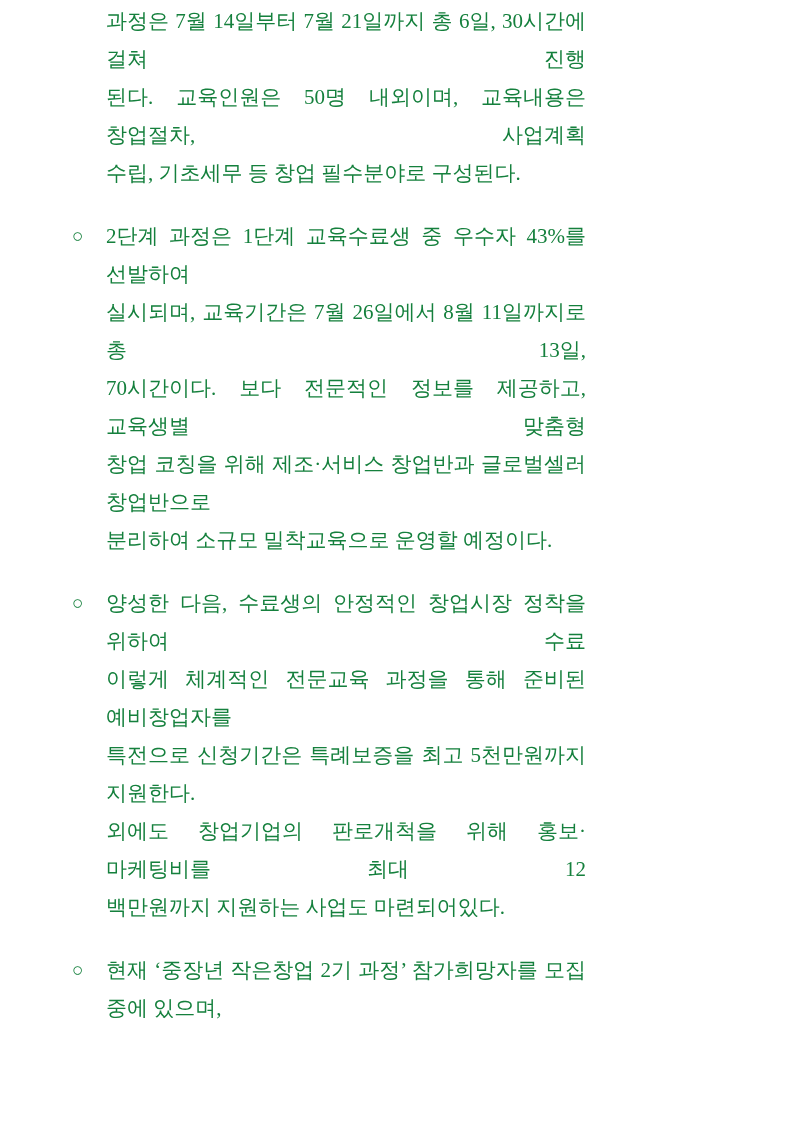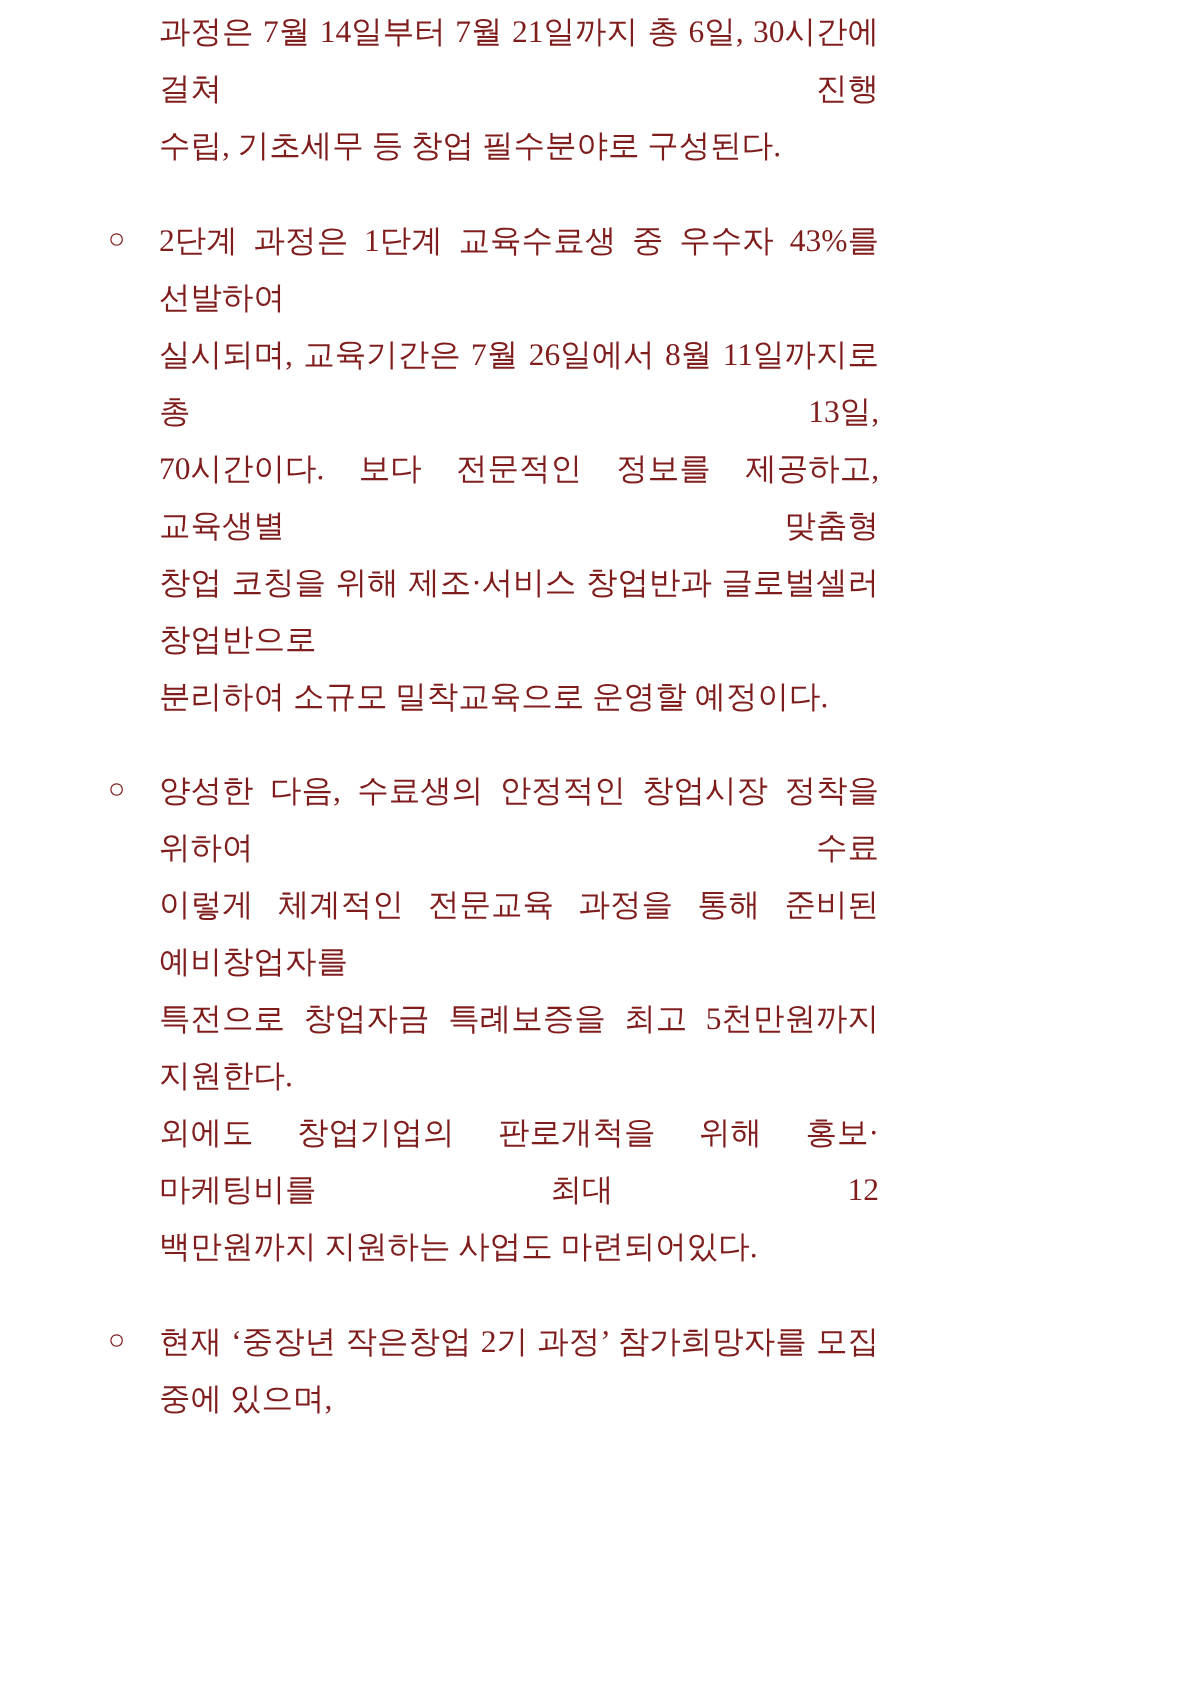--- a/index.html
+++ b/index.html
@@ -9,21 +9,21 @@
   }
   .page {
     position: relative;
     width: 664px;
     height: 1123px;
     box-sizing: border-box;
     background: #ffffff;
     padding: 2px 78px 0 106px;
     font-family: "Liberation Serif", serif;
     font-size: 21px;
-    color: #7f1d1d;
+    color: #15803d;
     overflow: hidden;
   }
   .para {
     position: relative;
     margin: 0 0 25px 0;
   }
   .line {
     line-height: 38px;
     text-align: justify;
     text-align-last: justify;
@@ -40,37 +40,38 @@
     font-size: 19px;
   }
 </style>
 </head>
 <body>
 
 <div class="page">
 
   <div class="para">
     <div class="line">과정은 7월 14일부터 7월 21일까지 총 6일, 30시간에 걸쳐 진행</div>
+    <div class="line">된다. 교육인원은 50명 내외이며, 교육내용은 창업절차, 사업계획</div>
     <div class="line">수립, 기초세무 등 창업 필수분야로 구성된다.</div>
   </div>
 
   <div class="para">
     <span class="bullet">○</span>
     <div class="line">2단계 과정은 1단계 교육수료생 중 우수자 43%를 선발하여</div>
     <div class="line">실시되며, 교육기간은 7월 26일에서 8월 11일까지로 총 13일,</div>
     <div class="line">70시간이다. 보다 전문적인 정보를 제공하고, 교육생별 맞춤형</div>
     <div class="line">창업 코칭을 위해 제조·서비스 창업반과 글로벌셀러 창업반으로</div>
     <div class="line">분리하여 소규모 밀착교육으로 운영할 예정이다.</div>
   </div>
 
   <div class="para">
     <span class="bullet">○</span>
     <div class="line">양성한 다음, 수료생의 안정적인 창업시장 정착을 위하여 수료</div>
     <div class="line">이렇게 체계적인 전문교육 과정을 통해 준비된 예비창업자를</div>
-    <div class="line">특전으로 창업자금 특례보증을 최고 5천만원까지 지원한다.</div>
+    <div class="line">특전으로 신청기간은 특례보증을 최고 5천만원까지 지원한다.</div>
     <div class="line">외에도 창업기업의 판로개척을 위해 홍보·마케팅비를 최대 12</div>
     <div class="line">백만원까지 지원하는 사업도 마련되어있다.</div>
   </div>
 
   <div class="para">
     <span class="bullet">○</span>
     <div class="line">현재 ‘중장년 작은창업 2기 과정’ 참가희망자를 모집 중에 있으며,</div>
   </div>
 
 </div>

